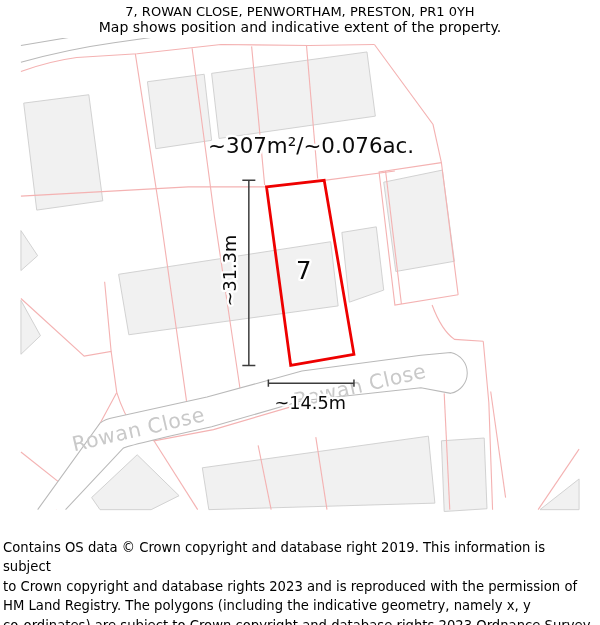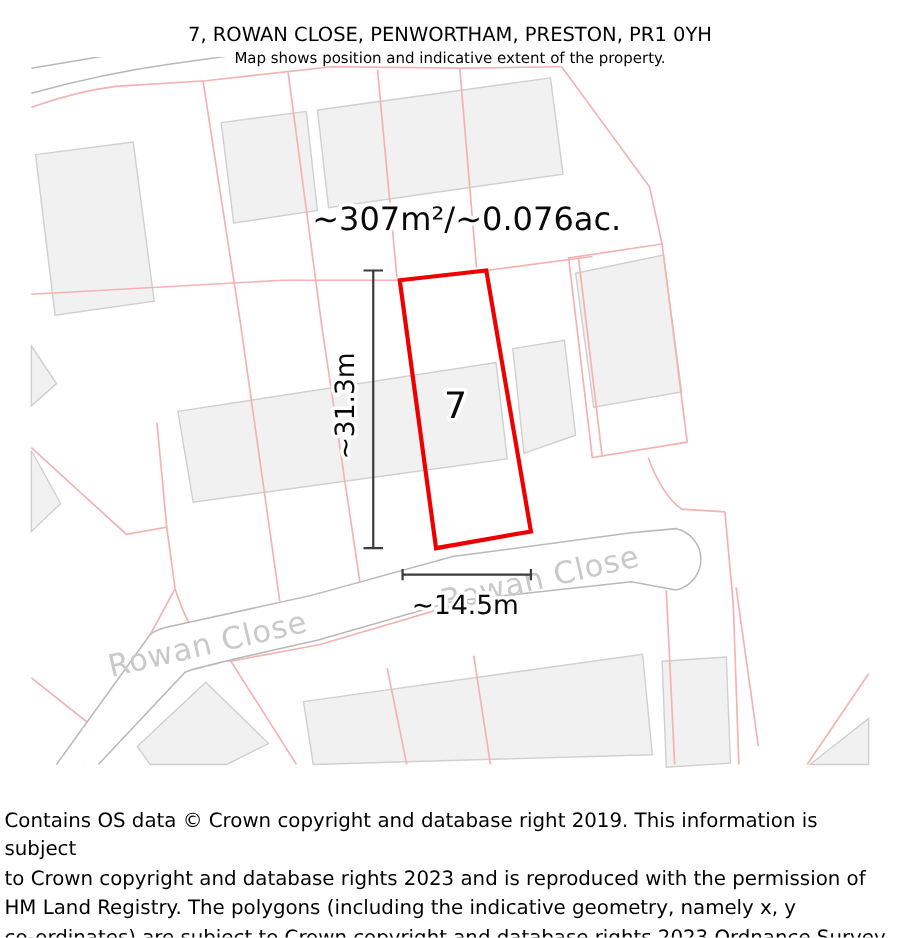--- a/index.html
+++ b/index.html
@@ -1,21 +1,21 @@
 <!DOCTYPE html>
 <html><head>
 <meta charset="utf-8">
 <style>
   html,body{margin:0;padding:0;background:#ffffff;}
   body{width:600px;height:625px;position:relative;overflow:hidden;
        font-family:"DejaVu Sans","Liberation Sans",sans-serif;color:#000;}
   .page{position:absolute;inset:0;background:#fff;}
-  .hdr{position:absolute;top:16px;left:0;width:600px;text-align:center;}
+  .hdr{position:absolute;top:4px;left:0;width:600px;text-align:center;}
   .hdr .title{font-size:13px;line-height:16px;}
-  .hdr .subtitle{font-size:10px;line-height:15px;}
+  .hdr .subtitle{font-size:14px;line-height:15px;}
   .map{position:absolute;top:38px;left:0;width:600px;height:507px;}
   .ftr{position:absolute;top:538px;left:3px;width:594px;font-size:13.2px;line-height:19.4px;}
   svg text{font-family:"DejaVu Sans","Liberation Sans",sans-serif;}
   .halo{paint-order:stroke;stroke:#ffffff;stroke-width:5px;stroke-linejoin:round;fill:#0a0a0a;}
   .arealbl{font-size:23px;}
   .dimlbl{font-size:19px;}
   .plotlbl{font-size:26px;}
   .roadlbl{font-size:22px;letter-spacing:.5px;}
 </style>
 </head>

